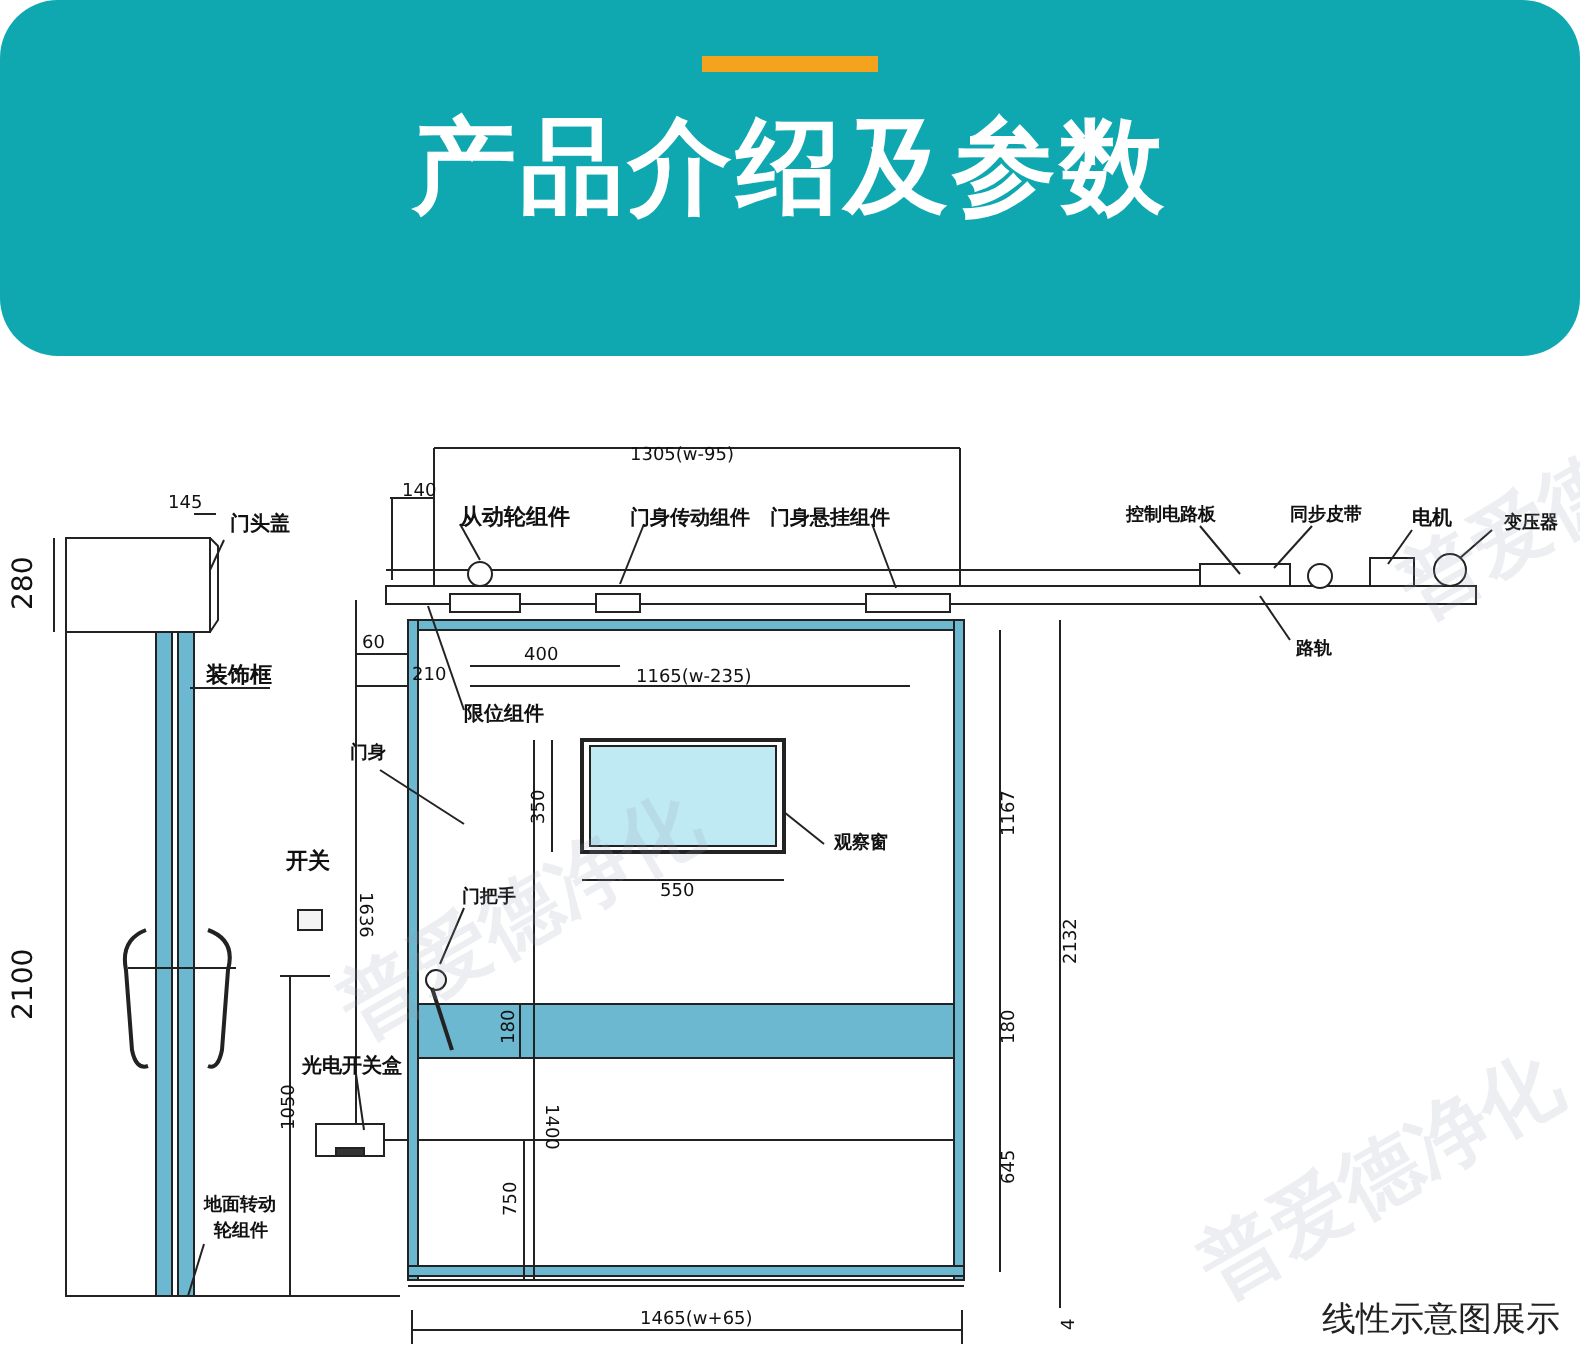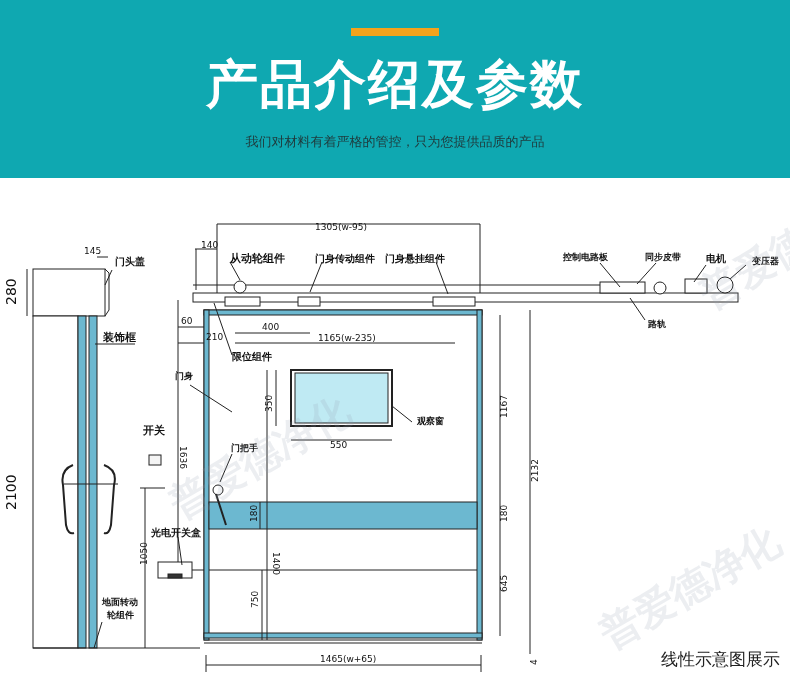--- a/index.html
+++ b/index.html
@@ -1,32 +1,31 @@
 <!DOCTYPE html>
 <html><head>
 <meta charset="utf-8">
 <style>
   html, body { margin:0; padding:0; }
   body { width:790px; height:685px; position:relative; overflow:hidden; background:#ffffff; font-family:"DejaVu Sans", sans-serif; }
-  .header { position:absolute; left:0; top:0; width:790px; height:178px; background:#0fa8b1; }
+  .header { position:absolute; left:0; top:0; width:790px; height:178px; background:#0fa8b1;border-radius:29px; }
   .accent-bar { position:absolute; left:351px; top:28px; width:88px; height:8px; background:#f5a31c; }
   .title { position:absolute; left:0; top:52px; width:790px; text-align:center; color:#ffffff; font-size:52px; font-weight:bold; letter-spacing:2px; line-height:64px; }
   .subtitle { position:absolute; left:0; top:133px; width:790px; text-align:center; color:#1f3a3c; font-size:13px; line-height:18px; }
   .drawing { position:absolute; left:0; top:178px; width:790px; height:507px; }
   .caption { position:absolute; right:10px; bottom:14px; font-size:17px; color:#222;margin-top:19px; }
   .watermark { position:absolute; color:rgba(150,160,180,0.18); font-size:40px; font-weight:bold; transform:rotate(-30deg); pointer-events:none; white-space:nowrap; }
   svg text { font-family:"DejaVu Sans", sans-serif; }
 </style>
 </head>
 <body>
 
 <div class="header">
   <div class="accent-bar"></div>
   <div class="title">产品介绍及参数</div>
-  <div class="subtitle">我们对材料有着严格的管控，只为您提供品质的产品</div>
 </div>
 
 <svg class="drawing" viewBox="0 178 790 507" width="790" height="507" xmlns="http://www.w3.org/2000/svg">
   <g stroke="#222" stroke-width="1" fill="none">
 
     <rect x="33" y="269" width="72" height="47" fill="#fff"></rect>
     <path d="M105 269 L109 273 L109 310 L105 316"></path>
     <rect x="33" y="316" width="45" height="332" fill="#fff"></rect>
     <rect x="78" y="316" width="8" height="332" fill="#6cb8d0"></rect>
     <rect x="89" y="316" width="8" height="332" fill="#6cb8d0"></rect>

